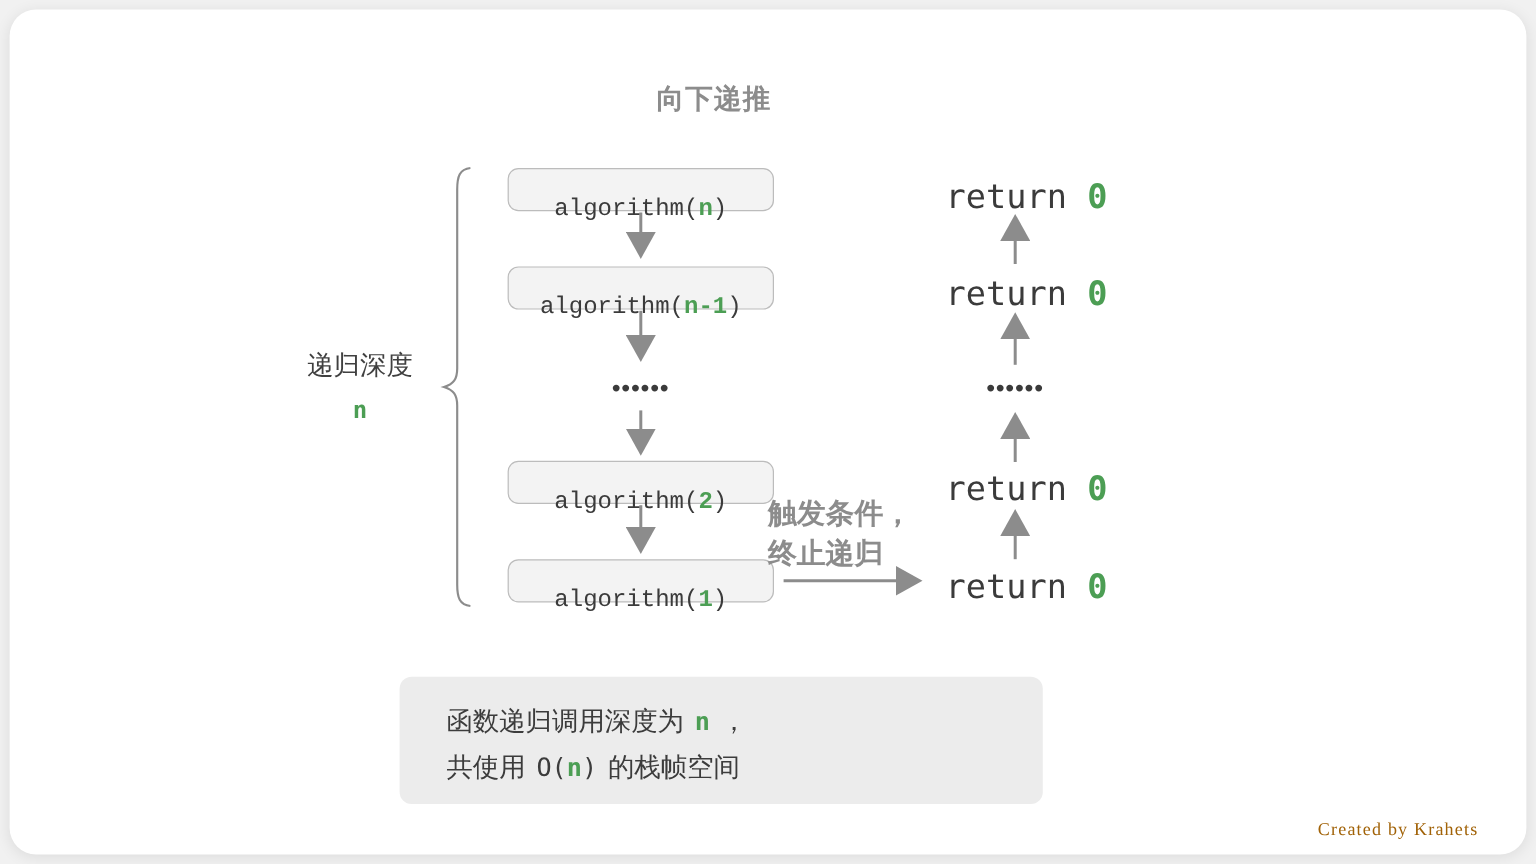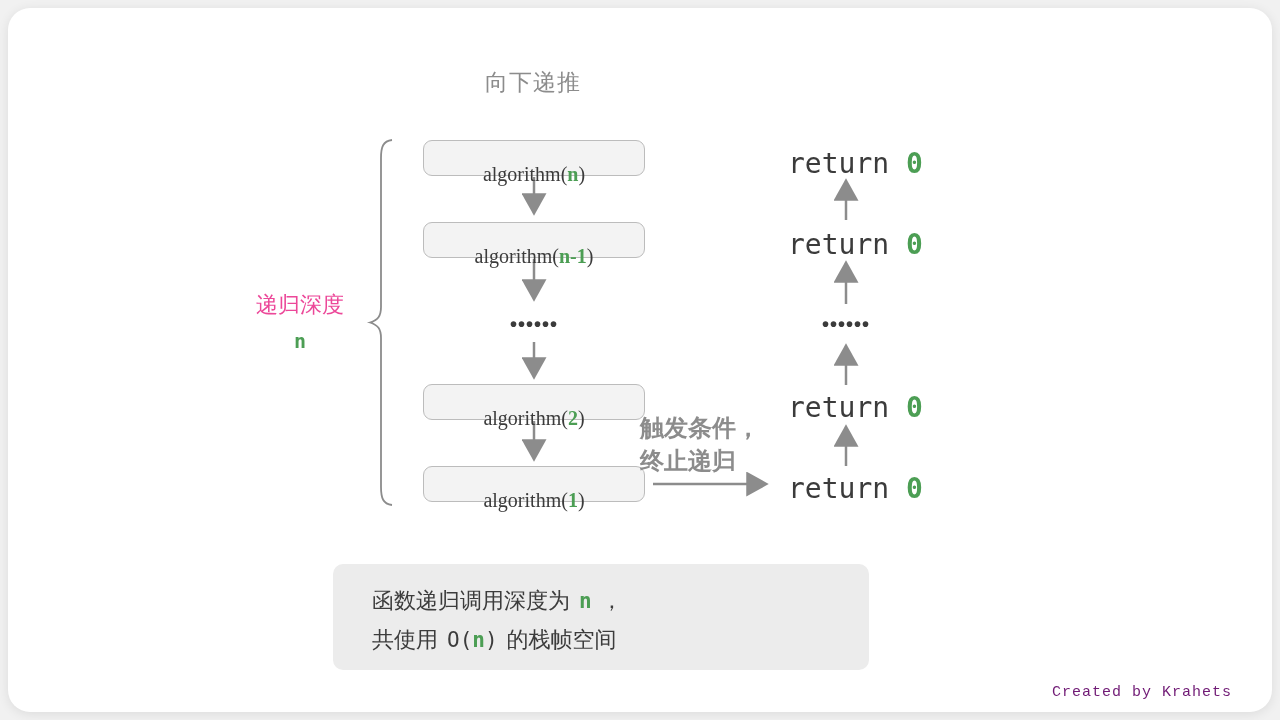--- a/index.html
+++ b/index.html
@@ -11,44 +11,44 @@
   }
   .canvas { position: relative; width: 1280px; height: 720px; }
   .card {
     position: absolute; left: 8px; top: 8px; right: 8px; bottom: 8px;
     background: #ffffff; border-radius: 22px;
     box-shadow: 0 2px 12px rgba(0,0,0,0.09);
   }
   .overlay { position: absolute; left: 0; top: 0; width: 1280px; height: 720px; pointer-events: none; }
 
   .hdr {
-    position: absolute; width: 220px; text-align: center;
-    font-size: 23px; font-weight: 400; color: #8c8c8c; letter-spacing: 1px;
+    position: absolute; width: 220px; text-align: right;
+    font-size: 23px; font-weight: 700; color: #8c8c8c; letter-spacing: 1px;
   }
   .hdr-down { left: 415px; top: 59px; }
   .hdr-up   { left: 725px; top: 59px; }
 
   .depth { position: absolute; left: 217px; top: 282px; width: 150px; text-align: center; }
-  .depth-label { font-size: 22px; color: #ec4899; }
+  .depth-label { font-size: 22px; color: #404040; }
   .depth-var {
     display: block; margin-top: 9px;
     font-family: "DejaVu Sans Mono", monospace;
     font-size: 20px; font-weight: 700; color: #4c9e54;
   }
 
   .algo-box {
     position: absolute; left: 415px; width: 222px; height: 36px;
     background: #f3f3f3; border: 1.5px solid #bcbcbc; border-radius: 9px;
     display: flex; align-items: center; justify-content: center;
     box-sizing: border-box;
   }
   .box-1 { top: 132px; } .box-2 { top: 214px; } .box-3 { top: 376px; } .box-4 { top: 458px; }
 
   .code {
-    font-family: Liberation Serif, serif;
+    font-family: Liberation Mono, monospace;
     font-size: 20px; color: #3b3b3b; font-weight: 500; white-space: pre; margin-top: 32px;
   }
   .green { color: #4c9e54; font-weight: 700; }
 
   .dots {
     position: absolute; width: 120px; text-align: center; top: 305px;
     font-size: 20px; font-weight: 700; letter-spacing: 1px; color: #3b3b3b;
   }
   .dots-left  { left: 466px; }
   .dots-right { left: 778px; }
@@ -84,22 +84,22 @@
     font-size: 23px; font-weight: 700; color: #3b3b3b;
   }
   .result-value {
     position: absolute; left: 416px; top: 59px; width: 200px; text-align: center;
     font-size: 23px; font-weight: 700; color: #0c80d6; white-space: pre;
   }
   .result-value .mono { font-family: "DejaVu Sans Mono", monospace; font-size: 22px; font-weight: 700; margin-left: 8px; }
 
   .watermark {
     position: absolute; right: 40px; top: 676px;
-    font-family: Liberation Mono, monospace; font-size: 15px;
-    color: #701a75; letter-spacing: 1px;
+    font-family: Liberation Serif, serif; font-size: 15px;
+    color: #a16207; letter-spacing: 1px;
   }
 </style>
 </head>
 <body>
 
 <div class="canvas">
   <div class="card">
 
     <svg class="overlay" viewBox="0 0 1280 720" xmlns="http://www.w3.org/2000/svg">
       <defs>

